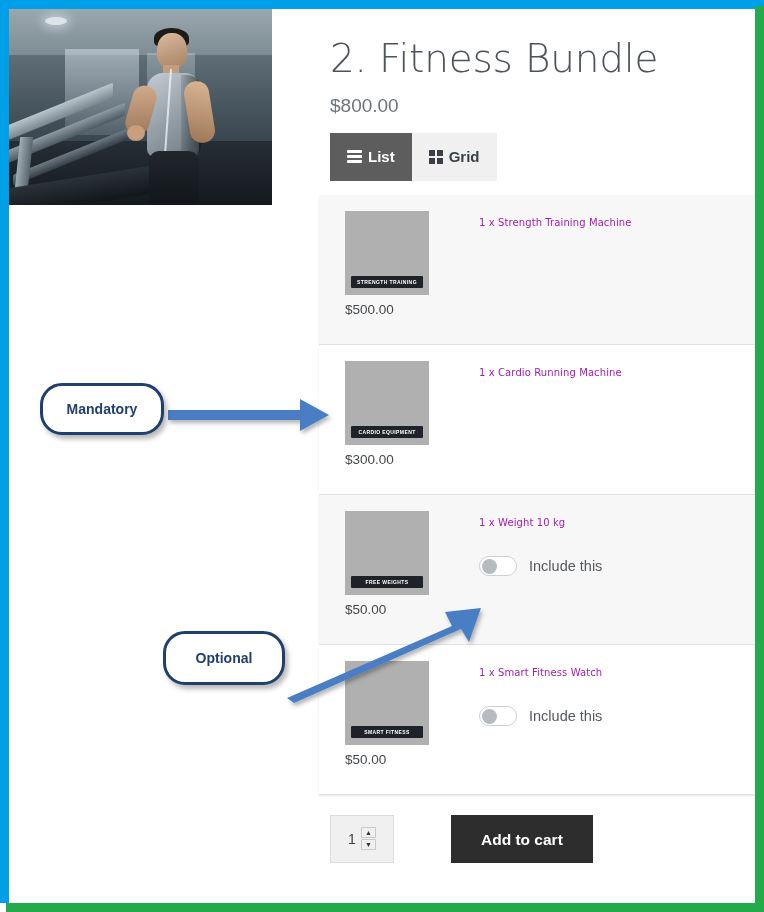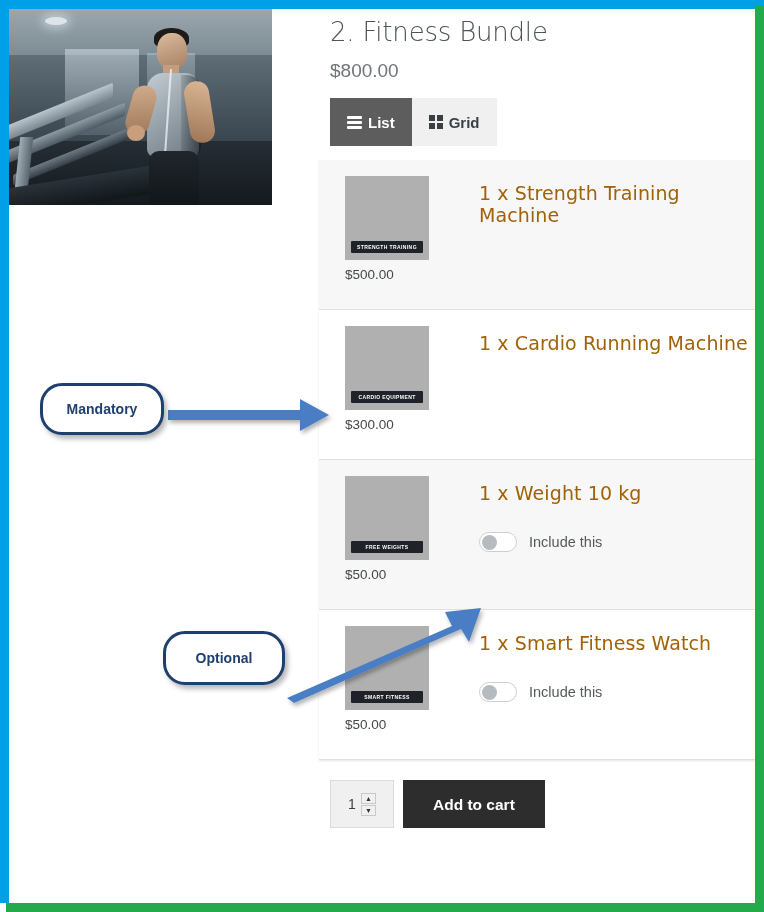--- a/index.html
+++ b/index.html
@@ -163,24 +163,24 @@
     background: rgba(240,245,248,.75);
     transform: rotate(4deg);
   }
 
   
   .main { position: absolute; left: 310px; top: 0; width: 436px; }
 
   .bundle-title {
     font-family: "DejaVu Sans", sans-serif;
     font-weight: 300;
-    font-size: 26px;
+    font-size: 39px;
     color: #4d5358;
     letter-spacing: -0.2px;
-    margin: 8px 0 0 11px;
+    margin: 27px 0 0 11px;
     line-height: 1.2;
   }
   .bundle-price {
     font-size: 19px;
     color: #6f7478;
     margin: 12px 0 0 11px;
   }
 
   
   .view-switch { display: flex; margin: 16px 0 0 11px; }
@@ -229,22 +229,22 @@
     font-size: 5px; font-weight: bold; letter-spacing: .4px;
     text-align: center; padding: 3px 0; border-radius: 1px;
   }
   .thumb-price {
     margin-top: 7px;
     font-size: 13.5px; color: #44484c;
   }
 
   .info-col { padding-left: 38px; padding-top: 6px; flex: 1; }
   .prod-title {
-    font-size: 19px;
-    color: #a16207;
+    font-size: 10px;
+    color: #a21caf;
     font-family: "DejaVu Sans", sans-serif;
     letter-spacing: .1px;
   }
 
   .toggle-line {
     display: flex; align-items: center; gap: 12px;
     margin-top: 28px;
     text-align: center;
   }
   .toggle {
@@ -273,20 +273,21 @@
     width: 15px; height: 11px;
     background: #f0f0f0; border: 1px solid #c9c9c9;
     display: flex; align-items: center; justify-content: center;
     font-size: 7px; color: #333; line-height: 1; cursor: pointer;
   }
   .add-cart {
     height: 48px; padding: 16px 30px;
     background: #2d2d2d; color: #ffffff;
     font-size: 15.5px; font-weight: bold; border: none; cursor: pointer;
     font-family: "Liberation Sans", sans-serif;
+    margin-left: 48px;
   }
 
   
   .callout {
     position: absolute; z-index: 40;
     background: #ffffff;
     border: 3px solid #1f3f6e;
     border-radius: 22px;
     display: flex; align-items: center; justify-content: center;
     font-size: 14px; font-weight: bold; color: #1f3f6e;

